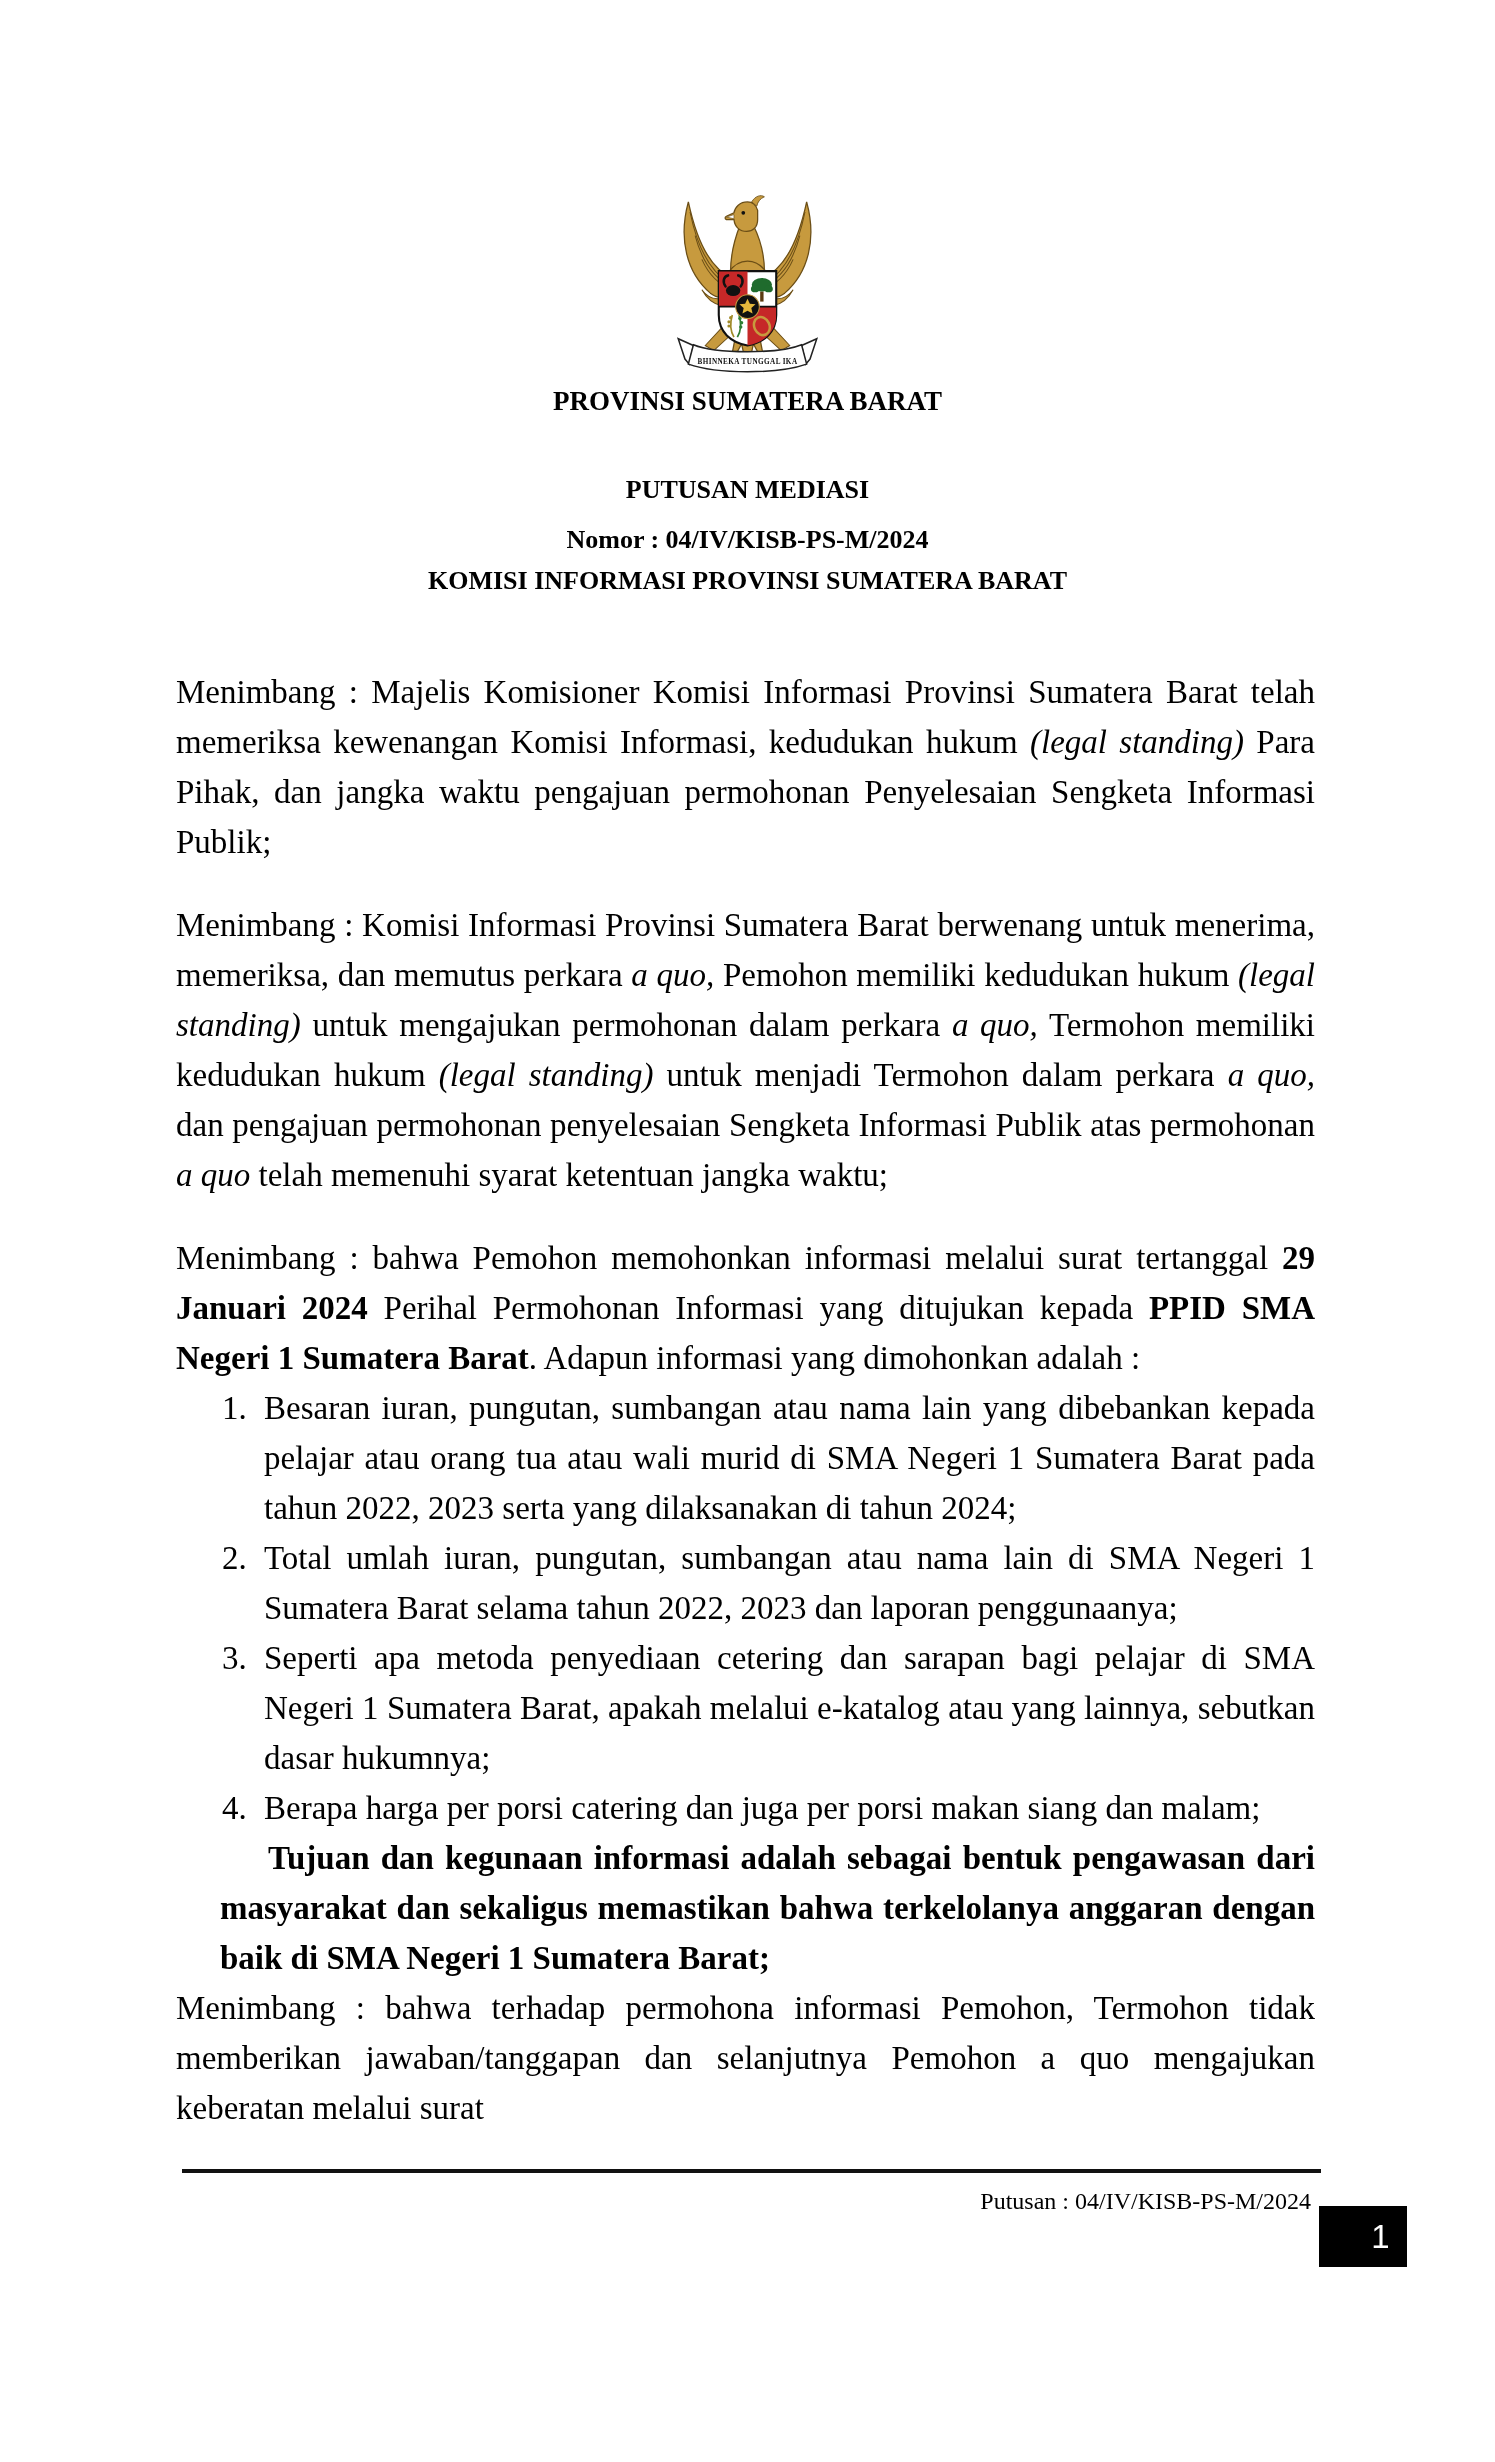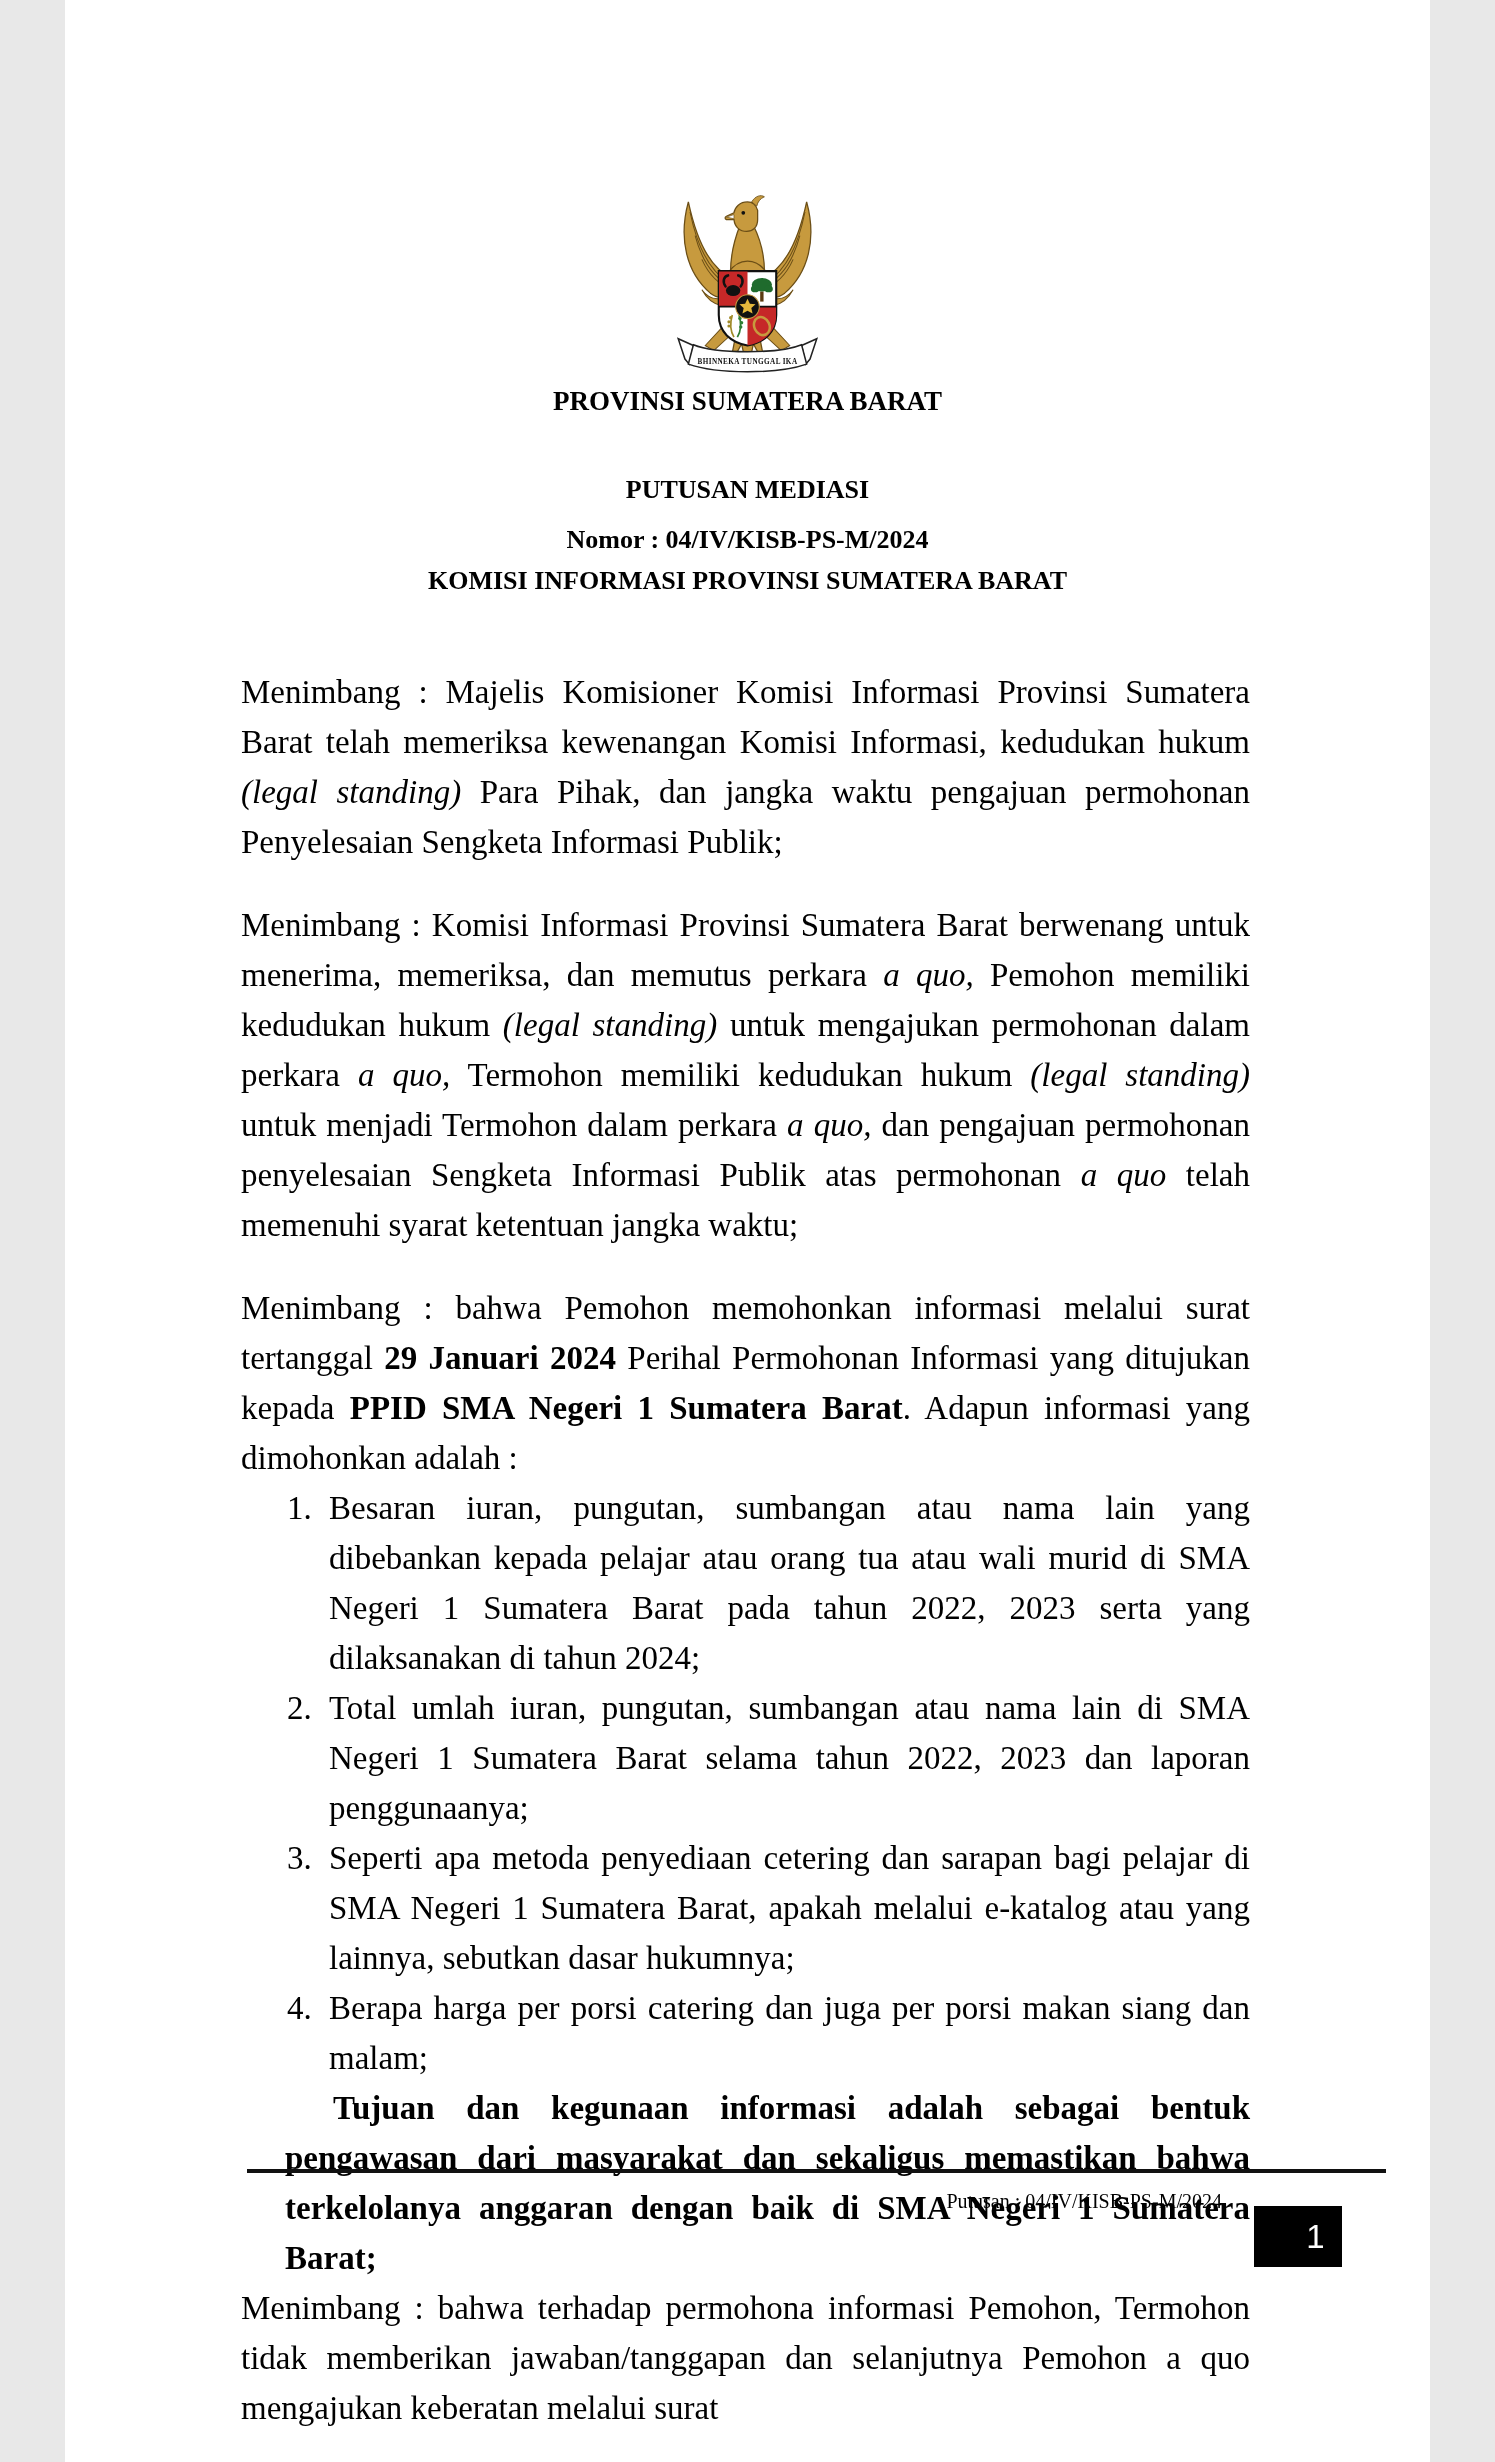--- a/index.html
+++ b/index.html
@@ -1,18 +1,18 @@
 <!DOCTYPE html>
 <html style="font-size:14px"><head>
 <meta charset="utf-8">
 <style>
   html, body { margin: 0; padding: 0; background: #e8e8e8; }
   .page {
     position: relative;
-    width: 1365px;
+    width: 1495px;
     height: 2462px;
     margin: 0 auto;
     background: #ffffff;
     font-family: "Liberation Serif", serif;
     color: #000000;
     overflow: hidden;
   }
 
   
   .emblem-wrap {
@@ -80,22 +80,22 @@
     position: absolute;
     left: 182px;
     top: 2169px;
     width: 1139px;
     height: 4.4px;
     background: #111111;
   }
   .footer-ref {
     position: absolute;
     top: 2186px;
-    right: 208px;
-    font-size: 20px;
+    right: 184px;
+    font-size: 24px;
     line-height: 30px;
   }
   .page-number-box {
     position: absolute;
     top: 2206px;
     right: 88px;
     width: 88px;
     height: 61px;
     background: #000000;
     color: #ffffff;

